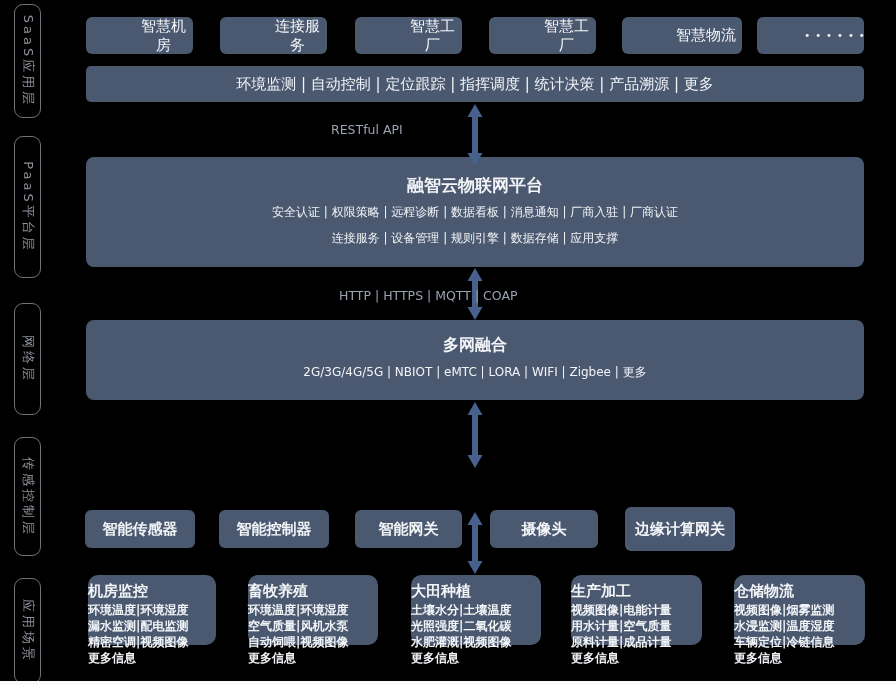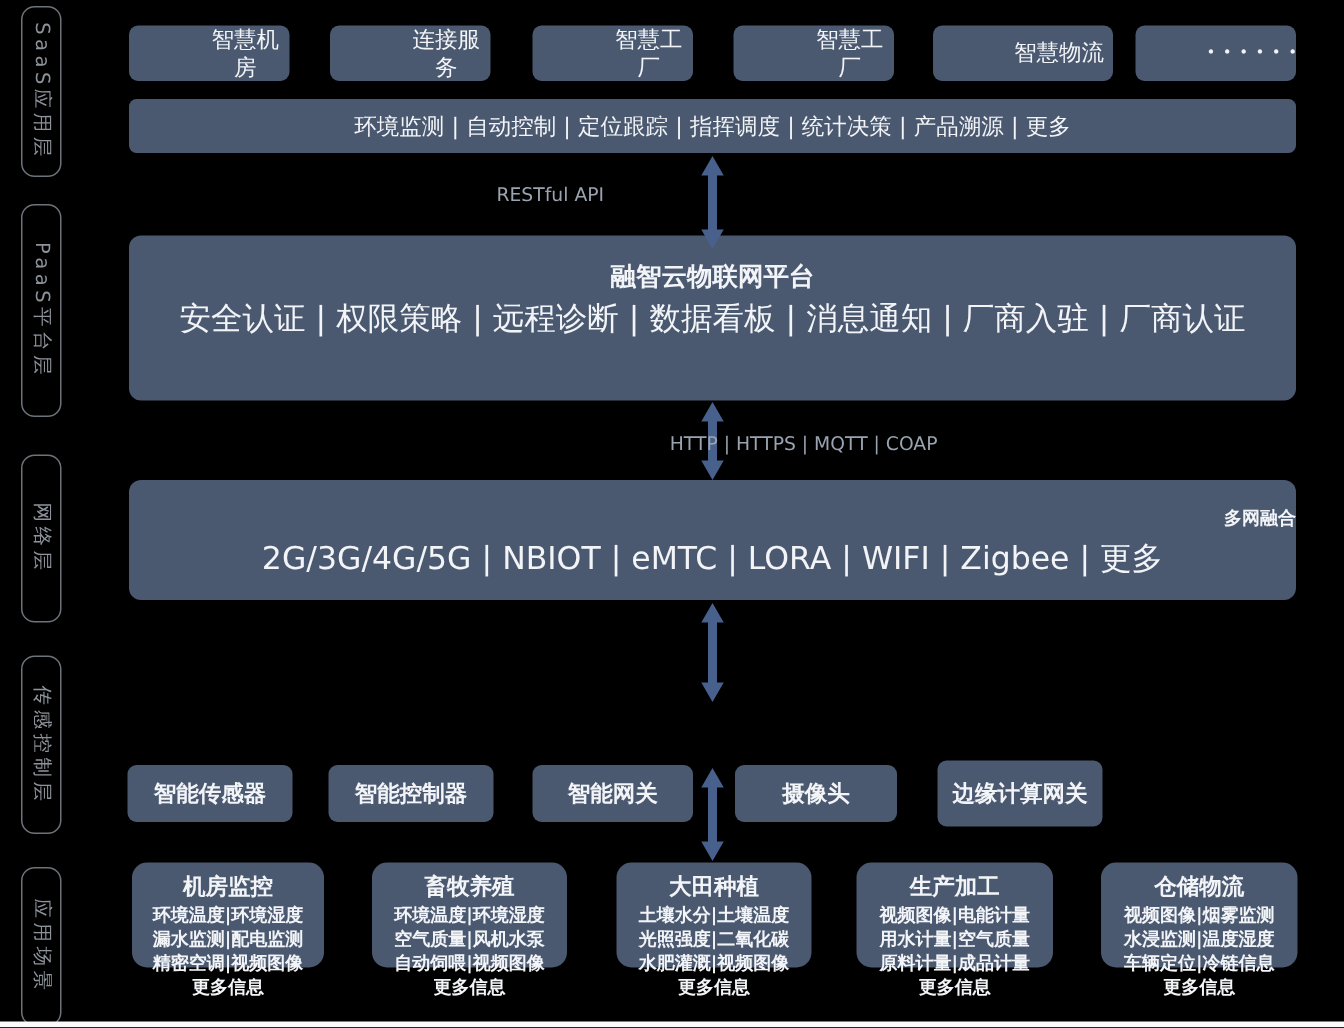--- a/index.html
+++ b/index.html
@@ -19,37 +19,37 @@
   
   .box{position:absolute;background:var(--box-fill);color:var(--box-text);
        display:flex;align-items:center;justify-content:center;text-align:center;}
   .app{top:17px;height:37px;border-radius:6px;font-weight:normal;font-size:15px;padding-left:48px;}
   .dots{letter-spacing:5px;font-size:10px;text-indent:5px;}
   .bar{left:86px;top:66px;width:778px;height:36px;border-radius:5px;font-size:15px;}
 
   .bigbox{position:absolute;left:86px;width:778px;background:var(--box-fill);color:var(--box-text);
           border-radius:8px;text-align:center;}
   .bigbox .title{font-weight:bold;font-size:17px;line-height:24px;margin-top:0;}
-  .bigbox .line{font-size:21px;line-height:22px;margin-top:4px;}
+  .bigbox .line{font-size:12px;line-height:22px;margin-top:4px;}
   #paas-box{top:157px;height:110px;padding-top:16px;}
   #network-box{top:320px;height:80px;padding-top:13px;}
-  #network-box .title{font-size:12px;text-align:right;}
+  #network-box .title{font-size:16px;}
 
   .device{top:470px;height:38px;border-radius:6px;font-weight:bold;font-size:15px;line-height:19px;padding:0 6px;margin-top:40px;}
   .device.tall{top:467px;height:44px;}
 
   .scen{position:absolute;top:575px;height:70px;border-radius:10px;background:var(--box-fill);
-        color:var(--box-text);text-align:center;padding-top:6px;}
+        color:var(--box-text);padding-top:6px;}
   .scen .stitle{font-weight:bold;font-size:15px;line-height:21px;}
   .scen .sline{font-size:12px;font-weight:bold;line-height:16px;}
 
   .arrow{position:absolute;left:465px;fill:var(--arrow);z-index:1;}
   .conn-label{position:absolute;color:var(--connector-text);font-size:12.5px;z-index:2;}
   #restful-label{left:331px;top:122px;width:128px;text-align:left;}
-  #protocols-label{left:325px;top:288px;width:300px;text-align:right;}
+  #protocols-label{left:339px;top:288px;width:300px;text-align:left;}
 
   .bottom-strip{position:absolute;left:0;top:681px;width:896px;height:4px;background:var(--bottom-strip);}
 </style>
 </head>
 <body>
 
 <div class="stage">
 
   <div class="rail" style="top:4px;height:114px">
     <span class="vtext">SaaS应用层</span>
@@ -77,20 +77,21 @@
   <div class="box bar">环境监测 | 自动控制 | 定位跟踪 | 指挥调度 | 统计决策 | 产品溯源 | 更多</div>
 
   <svg class="arrow" style="top:104px" width="20" height="62">
     <polygon points="10,0 2.5,13 7,13 7,49 2.5,49 10,62 17.5,49 13,49 13,13 17.5,13"></polygon>
   </svg>
   <div class="conn-label" id="restful-label">RESTful API</div>
 
   <div class="bigbox" id="paas-box">
     <div class="title">融智云物联网平台</div>
     <div class="line">安全认证 | 权限策略 | 远程诊断 | 数据看板 | 消息通知 | 厂商入驻 | 厂商认证</div>
+    <div class="line">连接服务 | 设备管理 | 规则引擎 | 数据存储 | 应用支撑</div>
   </div>
 
   <svg class="arrow" style="top:268px" width="20" height="52">
     <polygon points="10,0 2.5,13 7,13 7,39 2.5,39 10,52 17.5,39 13,39 13,13 17.5,13"></polygon>
   </svg>
   <div class="conn-label" id="protocols-label">HTTP | HTTPS | MQTT | COAP</div>
 
   <div class="bigbox" id="network-box">
     <div class="title">多网融合</div>
     <div class="line">2G/3G/4G/5G | NBIOT | eMTC | LORA | WIFI | Zigbee | 更多</div>

